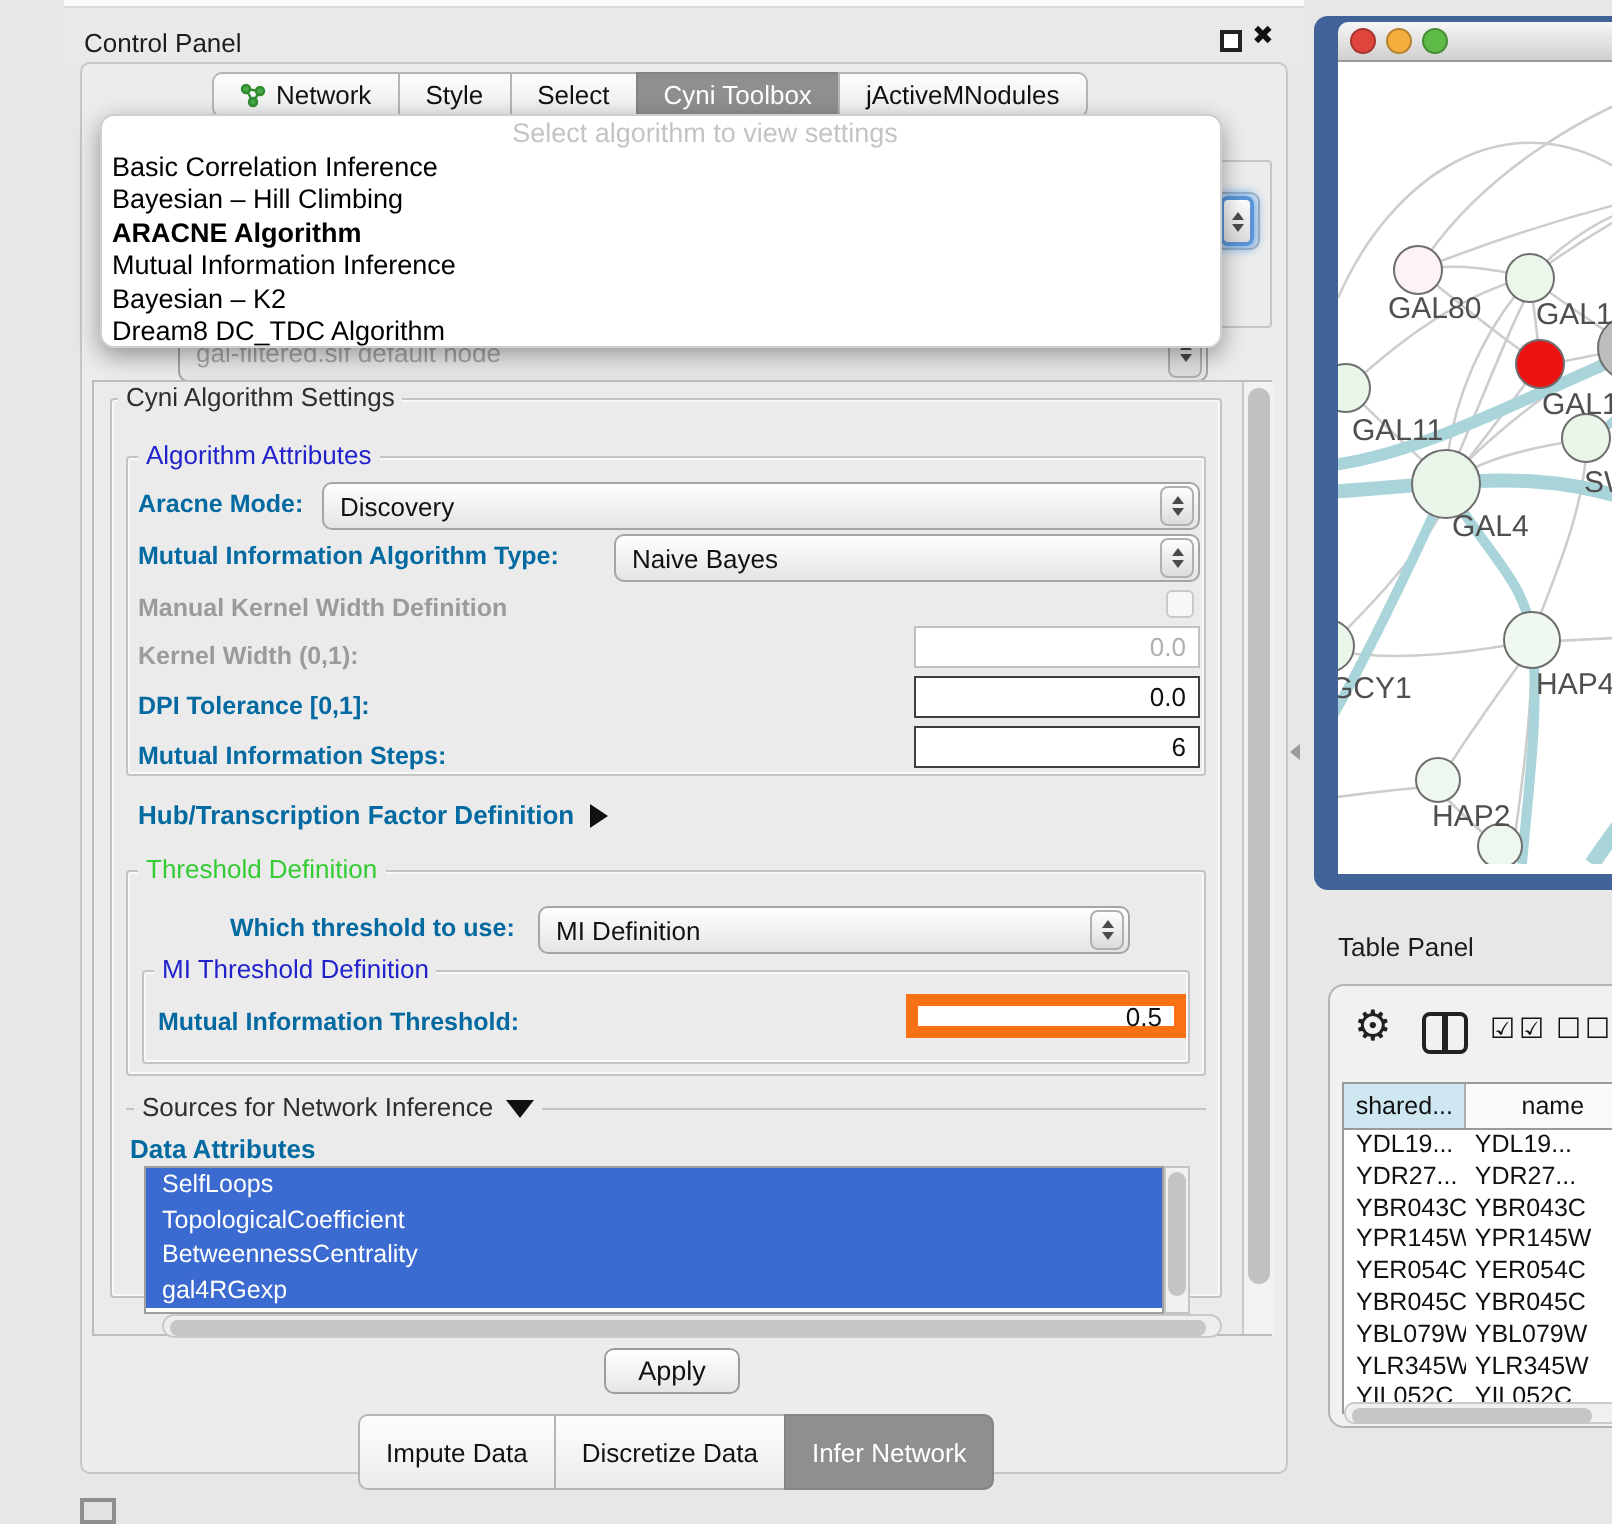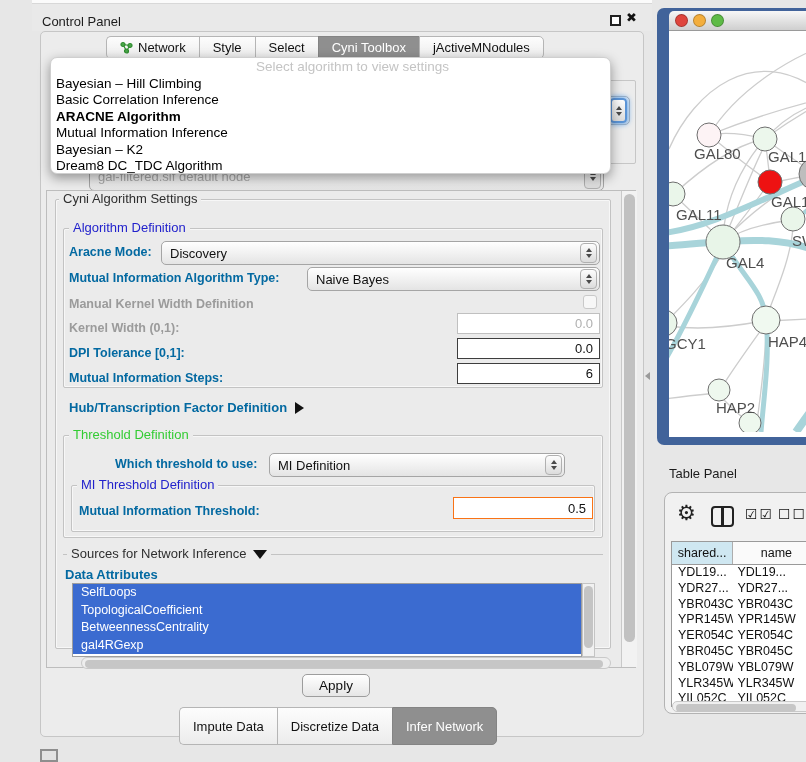--- a/index.html
+++ b/index.html
@@ -55,21 +55,21 @@
   .grouplabel { position:absolute; font-size:13px; background:#ebebeb; padding:0 4px; line-height:14px; white-space:nowrap; z-index:4; }
   .lbl-black { color:#2e2e2e; }
   .lbl-blue  { color:var(--accent_blue,#2222cc); }
   .lbl-green { color:var(--accent_green,#33cc33); }
   .flabel { position:absolute; font-size:12.5px; font-weight:bold; color:#0369a1; white-space:nowrap; }
   .flabel.disabled { color:#9b9b9b; }
   .tfield { position:absolute; background:#fff; display:flex; align-items:center; justify-content:flex-end; }
   .tfield span { padding-right:6px; font-size:13px; color:#111; }
   .tfield.dark { border:1.5px solid #3e3e3e; }
   .tfield.lite { border:1px solid #c0c0c0; } .tfield.lite span { color:#b0b0b0; }
-  .tfield.mid  { border:1px solid #f97316; }
+  .tfield.mid  { border:6px solid #f97316; }
   .cb-disabled { position:absolute; width:14px; height:14px; border:1px solid #c9c9c9; border-radius:3px; background:#f7f7f7; }
   .arrow-right { display:inline-block; width:0; height:0; border-top:6px solid transparent; border-bottom:6px solid transparent;
                  border-left:9px solid #111; margin-left:8px; vertical-align:-2px; }
   .arrow-down { display:inline-block; width:0; height:0; border-left:7px solid transparent; border-right:7px solid transparent;
                 border-top:9px solid #111; margin-left:6px; vertical-align:-1px; }
   .attr-list { position:absolute; background:#fff; border:1px solid #9e9e9e; overflow:hidden; }
   .attr-item { height:17.5px; line-height:17.5px; padding-left:8px; font-size:12.5px; color:#fff;
                background:var(--selection_blue,#3b6bd0); white-space:nowrap; }
   .vscroll { position:absolute; background:#f1f1f1; border:1px solid #c4c4c4; }
   .vthumb { position:absolute; left:1px; top:2px; width:9px; background:#c4c4c4; border-radius:5px; }
@@ -170,36 +170,36 @@
     <span class="combo-text dim">gal-filtered.sif default node</span>
     <span class="stepper">
         <i class="tri-up"></i>
         <i class="tri-dn"></i>
       </span>
   </div>
 
   <div class="abs popup">
     <div class="popup-placeholder">Select algorithm to view settings</div>
     <div>
+        <div class="algo-item">Basic Correlation Inference</div>
         <div class="algo-item">Bayesian – Hill Climbing</div>
-        <div class="algo-item">Basic Correlation Inference</div>
         <div class="algo-item algo-bold">ARACNE Algorithm</div>
         <div class="algo-item">Mutual Information Inference</div>
         <div class="algo-item">Bayesian – K2</div>
         <div class="algo-item">Dream8 DC_TDC Algorithm</div>
       </div>
   </div>
 
   <div class="abs settings-pane">
 
     <div class="groupbox" style="left:8px; top:8px; width:556px; height:450px;"></div>
     <div class="grouplabel lbl-black" style="left:12px; top:1px;">Cyni Algorithm Settings</div>
 
     <div class="groupbox" style="left:16px; top:37px; width:540px; height:160px;"></div>
-    <div class="grouplabel lbl-blue" style="left:22px; top:30px;">Algorithm Definition</div>
+    <div class="grouplabel lbl-blue" style="left:22px; top:30px;">Algorithm Attributes</div>
 
     <div class="flabel" style="left:22px; top:54px;">Aracne Mode:</div>
     <div class="combo" style="left:114px; top:50px; width:439px; height:24px;">
       <span class="combo-text">Discovery</span>
       <span class="stepper">
           <i class="tri-up"></i>
           <i class="tri-dn"></i>
         </span>
     </div>
 

